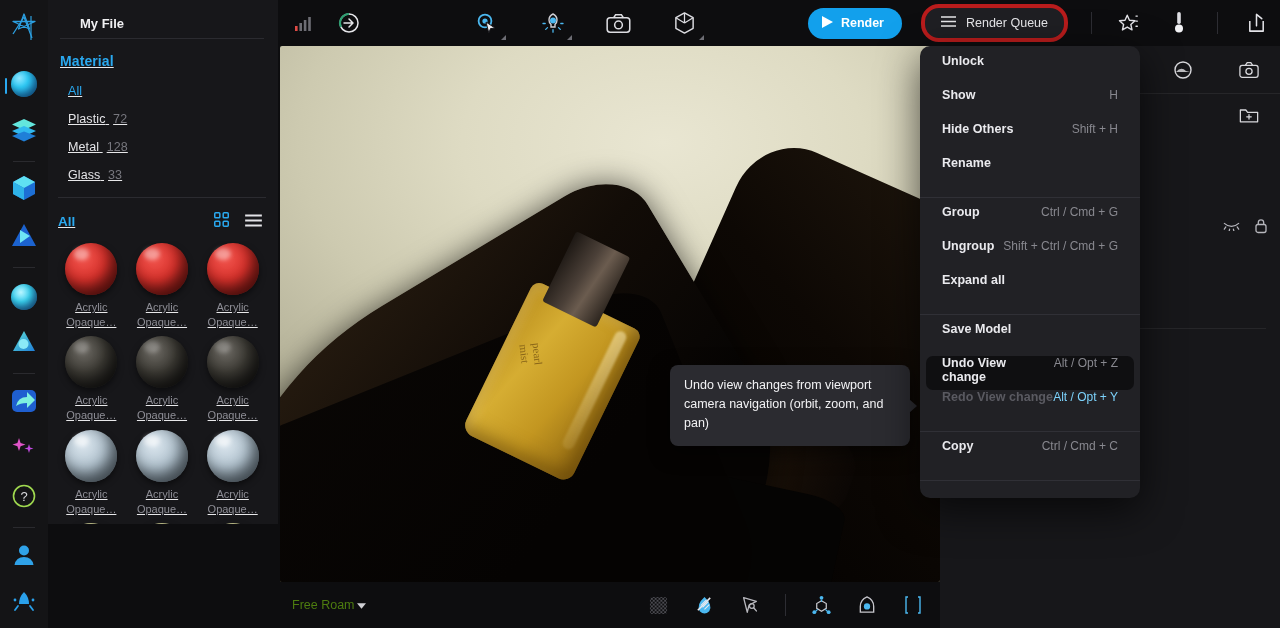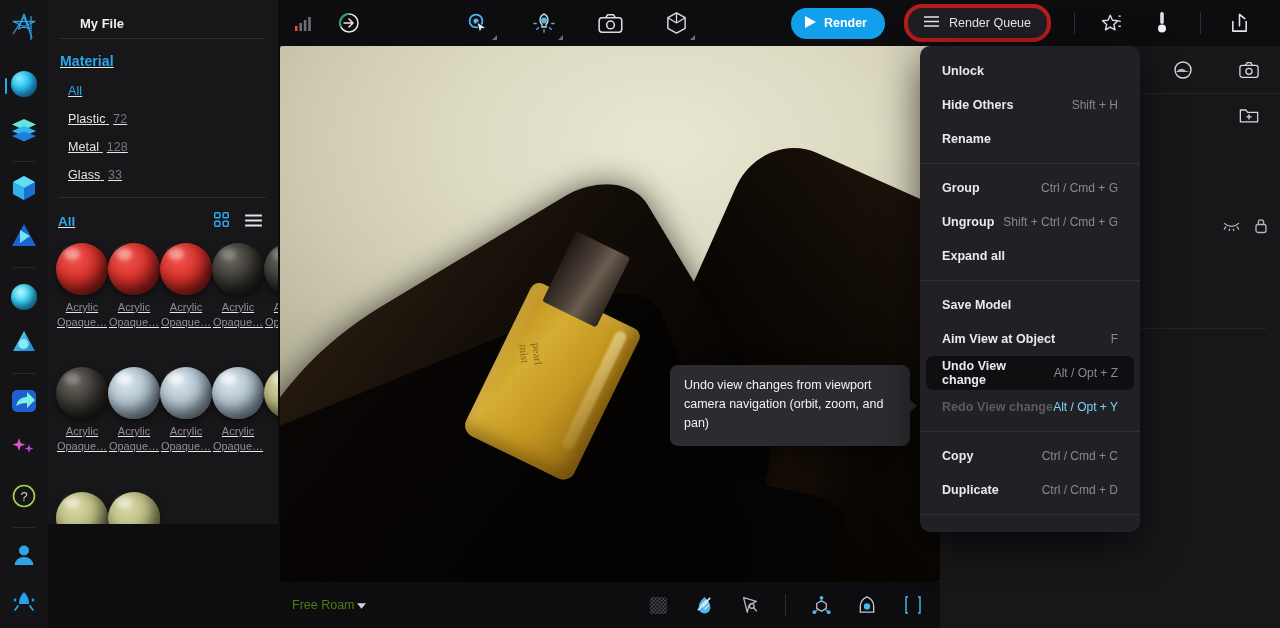--- a/index.html
+++ b/index.html
@@ -56,21 +56,21 @@
   }
   .cat .cnt { color:#77777e; margin-left:4px; }
   .cat.sel { color:#2aa9f0; }
   .panel-div2 { height:1px; background:#2b2b30; margin: 8px 12px 0 12px; }
 
   .all-row { display:flex; align-items:center; justify-content:space-between; padding: 14px 16px 10px 12px; }
   .all-row .lbl { font-size:13.5px; font-weight:700; color:#2aa9f0; }
   .all-row .tools { display:flex; align-items:center; gap: 16px; }
 
   .grid {
-    display:grid; grid-template-columns: repeat(5, 1fr); gap: 2px 0;
+    display:grid; grid-template-columns: repeat(3, 1fr); gap: 2px 0;
     padding: 2px 10px; height: 340px; overflow:hidden;
   }
   .cell { display:flex; flex-direction:column; align-items:center; cursor:pointer; padding-bottom: 2px; }
   .ball { width: 52px; height: 52px; border-radius: 50%; position:relative;
           box-shadow: inset -6px -8px 14px rgba(0,0,0,.55), 0 3px 6px rgba(0,0,0,.5); }
   .ball::after{ content:""; position:absolute; left:16%; top:10%; width:30%; height:22%;
           border-radius:50%; background:rgba(255,255,255,.42); filter: blur(2px);}
   .ball.red   { background: radial-gradient(circle at 35% 28%, #f2564f 0%, #d8312b 45%, #8e1612 100%); }
   .ball.dark  { background: radial-gradient(circle at 35% 28%, #6d6a64 0%, #3b3933 45%, #151413 100%); }
   .ball.dark::after{ background:rgba(255,255,255,.22);}
@@ -80,21 +80,21 @@
   .ball.olive::after{ background:rgba(255,255,255,.45);}
   .cap { font-size: 11px; color:#8e8e96; line-height: 15px; text-align:center; margin-top:5px; }
 
   
   .topbar {
     position: absolute; left: 280px; top: 0; right: 0; height: 46px;
     background: #0d0d0f; display:flex; align-items:center; z-index: 6;
   }
   .tb-left { display:flex; align-items:center; gap: 14px; padding-left: 10px;}
   .tb-center { flex:1; display:flex; align-items:center; justify-content:center; gap: 36px; }
-  .tb-right { display:flex; align-items:center; gap: 19px; padding-right: 26px; }
+  .tb-right { display:flex; align-items:center; gap: 19px; padding-right: 9px; }
   .file-title { position:absolute; left:80px; top:16px; font-size:13px; font-weight:700; color:#f0f0f2; z-index:7;}
 
   .icon-btn { position:relative; width:30px; height:30px; display:flex; align-items:center; justify-content:center; cursor:pointer; }
   .corner { position:absolute; right:-4px; bottom:-2px; width:0;height:0;
             border-left:5px solid transparent; border-bottom:5px solid #6d6d74;}
 
   .btn-render {
     display:flex; align-items:center; gap:8px; background:#12a0ec; color:#fff;
     font-size:12.5px; font-weight:700; border-radius:18px; padding: 8px 18px 8px 14px; cursor:pointer;
   }
@@ -202,21 +202,21 @@
   .rp-note { font-size:12px; color:#6e6e76; line-height:18px; padding: 6px 16px; }
 
   
   .ctx {
     position:absolute; left:920px; top:46px; width:220px;
     background:#212125; border-radius:10px; z-index: 20;
     box-shadow: 0 12px 40px rgba(0,0,0,.65);
     padding: 8px 0 10px 0;
   }
   .ctx-item {
-    display:flex; align-items:center; justify-content:space-between;
+    display:flex; align-items:flex-start; justify-content:space-between;
     height:34px; padding: 0 16px; margin: 0 6px; border-radius:7px; cursor:pointer;
   }
   .ctx-item .lab { font-size:12.5px; font-weight:700; color:#eaeaee; letter-spacing:.05px;}
   .ctx-item .key { font-size:12px; color:#88888f; }
   .ctx-item.hl { background:#0f0f11; }
   .ctx-item.dis .lab { color:#5a5a61; font-weight:700;}
   .ctx-item.dis .key { color:#7dd3fc; }
   .ctx-sep { height:1px; background:#303036; margin: 7px 0; }
 </style>
 </head>
@@ -642,20 +642,24 @@
   </div>
 
   <div class="file-title">My File</div>
 
   <div class="ctx">
     <div class="ctx-item">
       <span class="lab">Unlock</span>
       <span class="key"></span>
     </div>
     <div class="ctx-item">
+      <span class="lab">Show</span>
+      <span class="key">H</span>
+    </div>
+    <div class="ctx-item">
       <span class="lab">Hide Others</span>
       <span class="key">Shift + H</span>
     </div>
     <div class="ctx-item">
       <span class="lab">Rename</span>
       <span class="key"></span>
     </div>
     <div class="ctx-sep"></div>
     <div class="ctx-item">
       <span class="lab">Group</span>
@@ -666,38 +670,30 @@
       <span class="key">Shift + Ctrl / Cmd + G</span>
     </div>
     <div class="ctx-item">
       <span class="lab">Expand all</span>
       <span class="key"></span>
     </div>
     <div class="ctx-sep"></div>
     <div class="ctx-item">
       <span class="lab">Save Model</span>
       <span class="key"></span>
-    </div>
-    <div class="ctx-item">
-      <span class="lab">Aim View at Object</span>
-      <span class="key">F</span>
     </div>
     <div class="ctx-item hl">
       <span class="lab">Undo View change</span>
       <span class="key">Alt / Opt + Z</span>
     </div>
     <div class="ctx-item dis">
       <span class="lab">Redo View change</span>
       <span class="key">Alt / Opt + Y</span>
     </div>
     <div class="ctx-sep"></div>
     <div class="ctx-item">
       <span class="lab">Copy</span>
       <span class="key">Ctrl / Cmd + C</span>
     </div>
-    <div class="ctx-item">
-      <span class="lab">Duplicate</span>
-      <span class="key">Ctrl / Cmd + D</span>
-    </div>
     <div class="ctx-sep"></div>
   </div>
 
 </div>
 
 </body></html>

